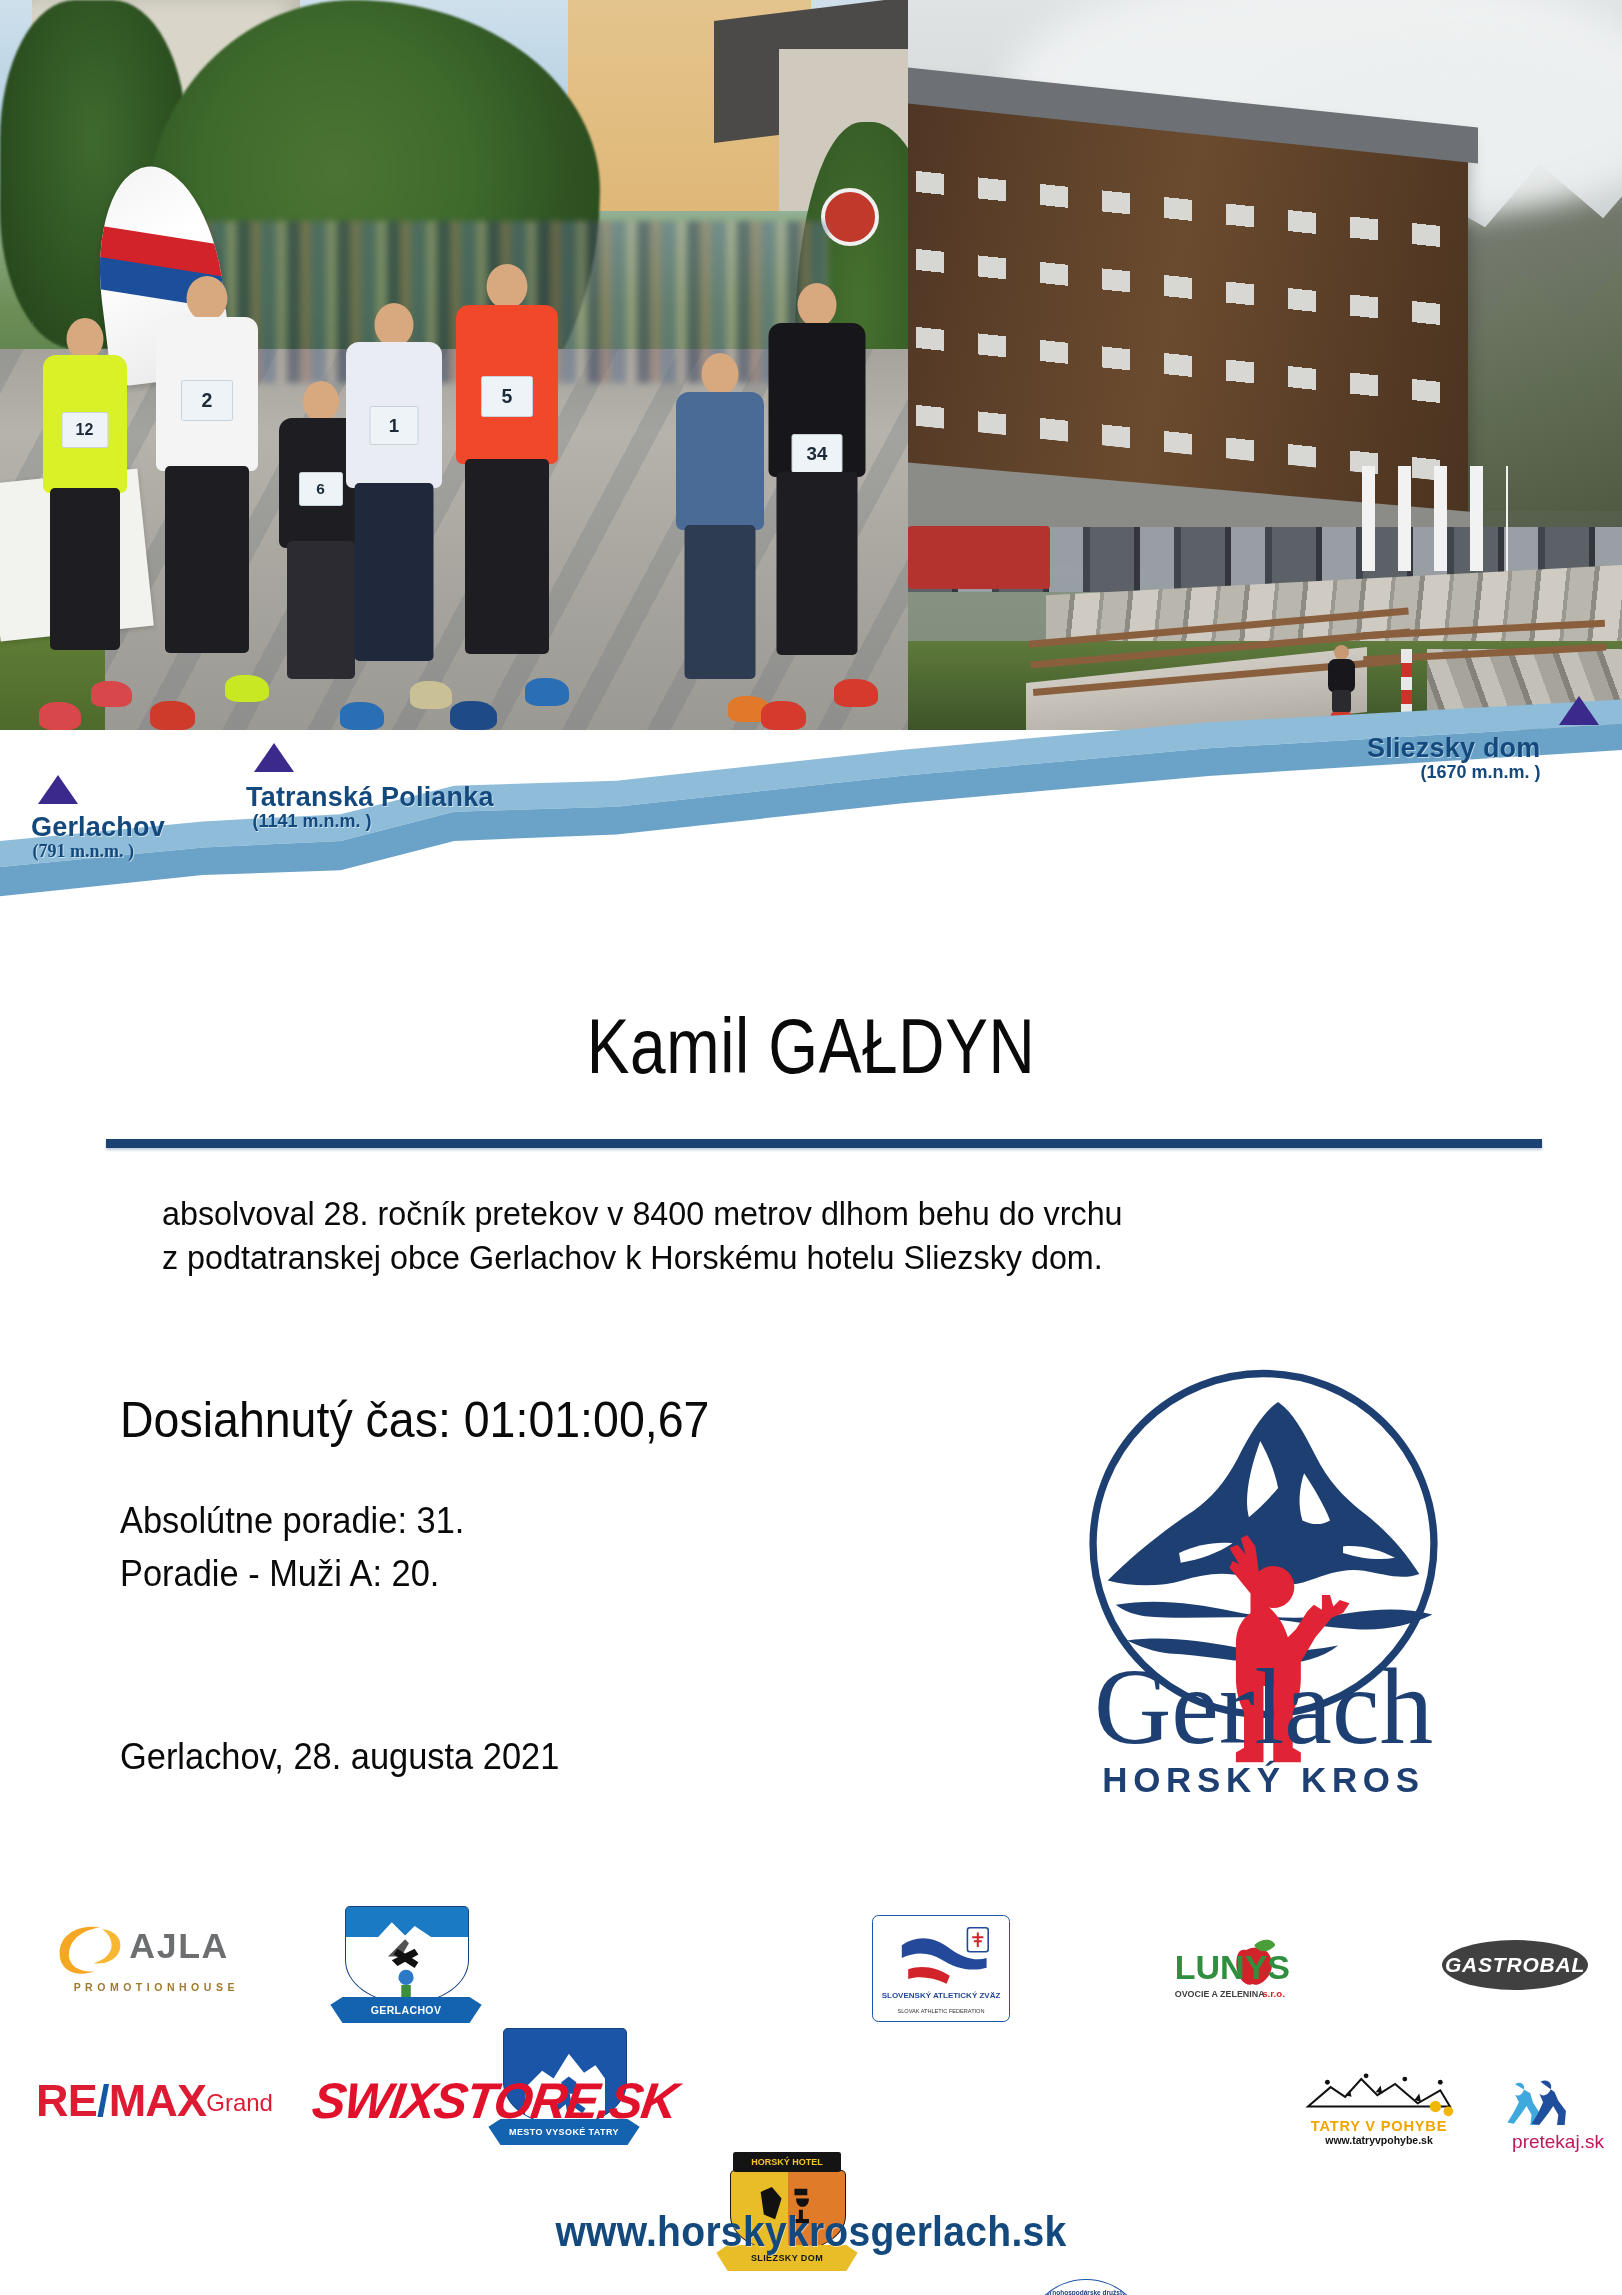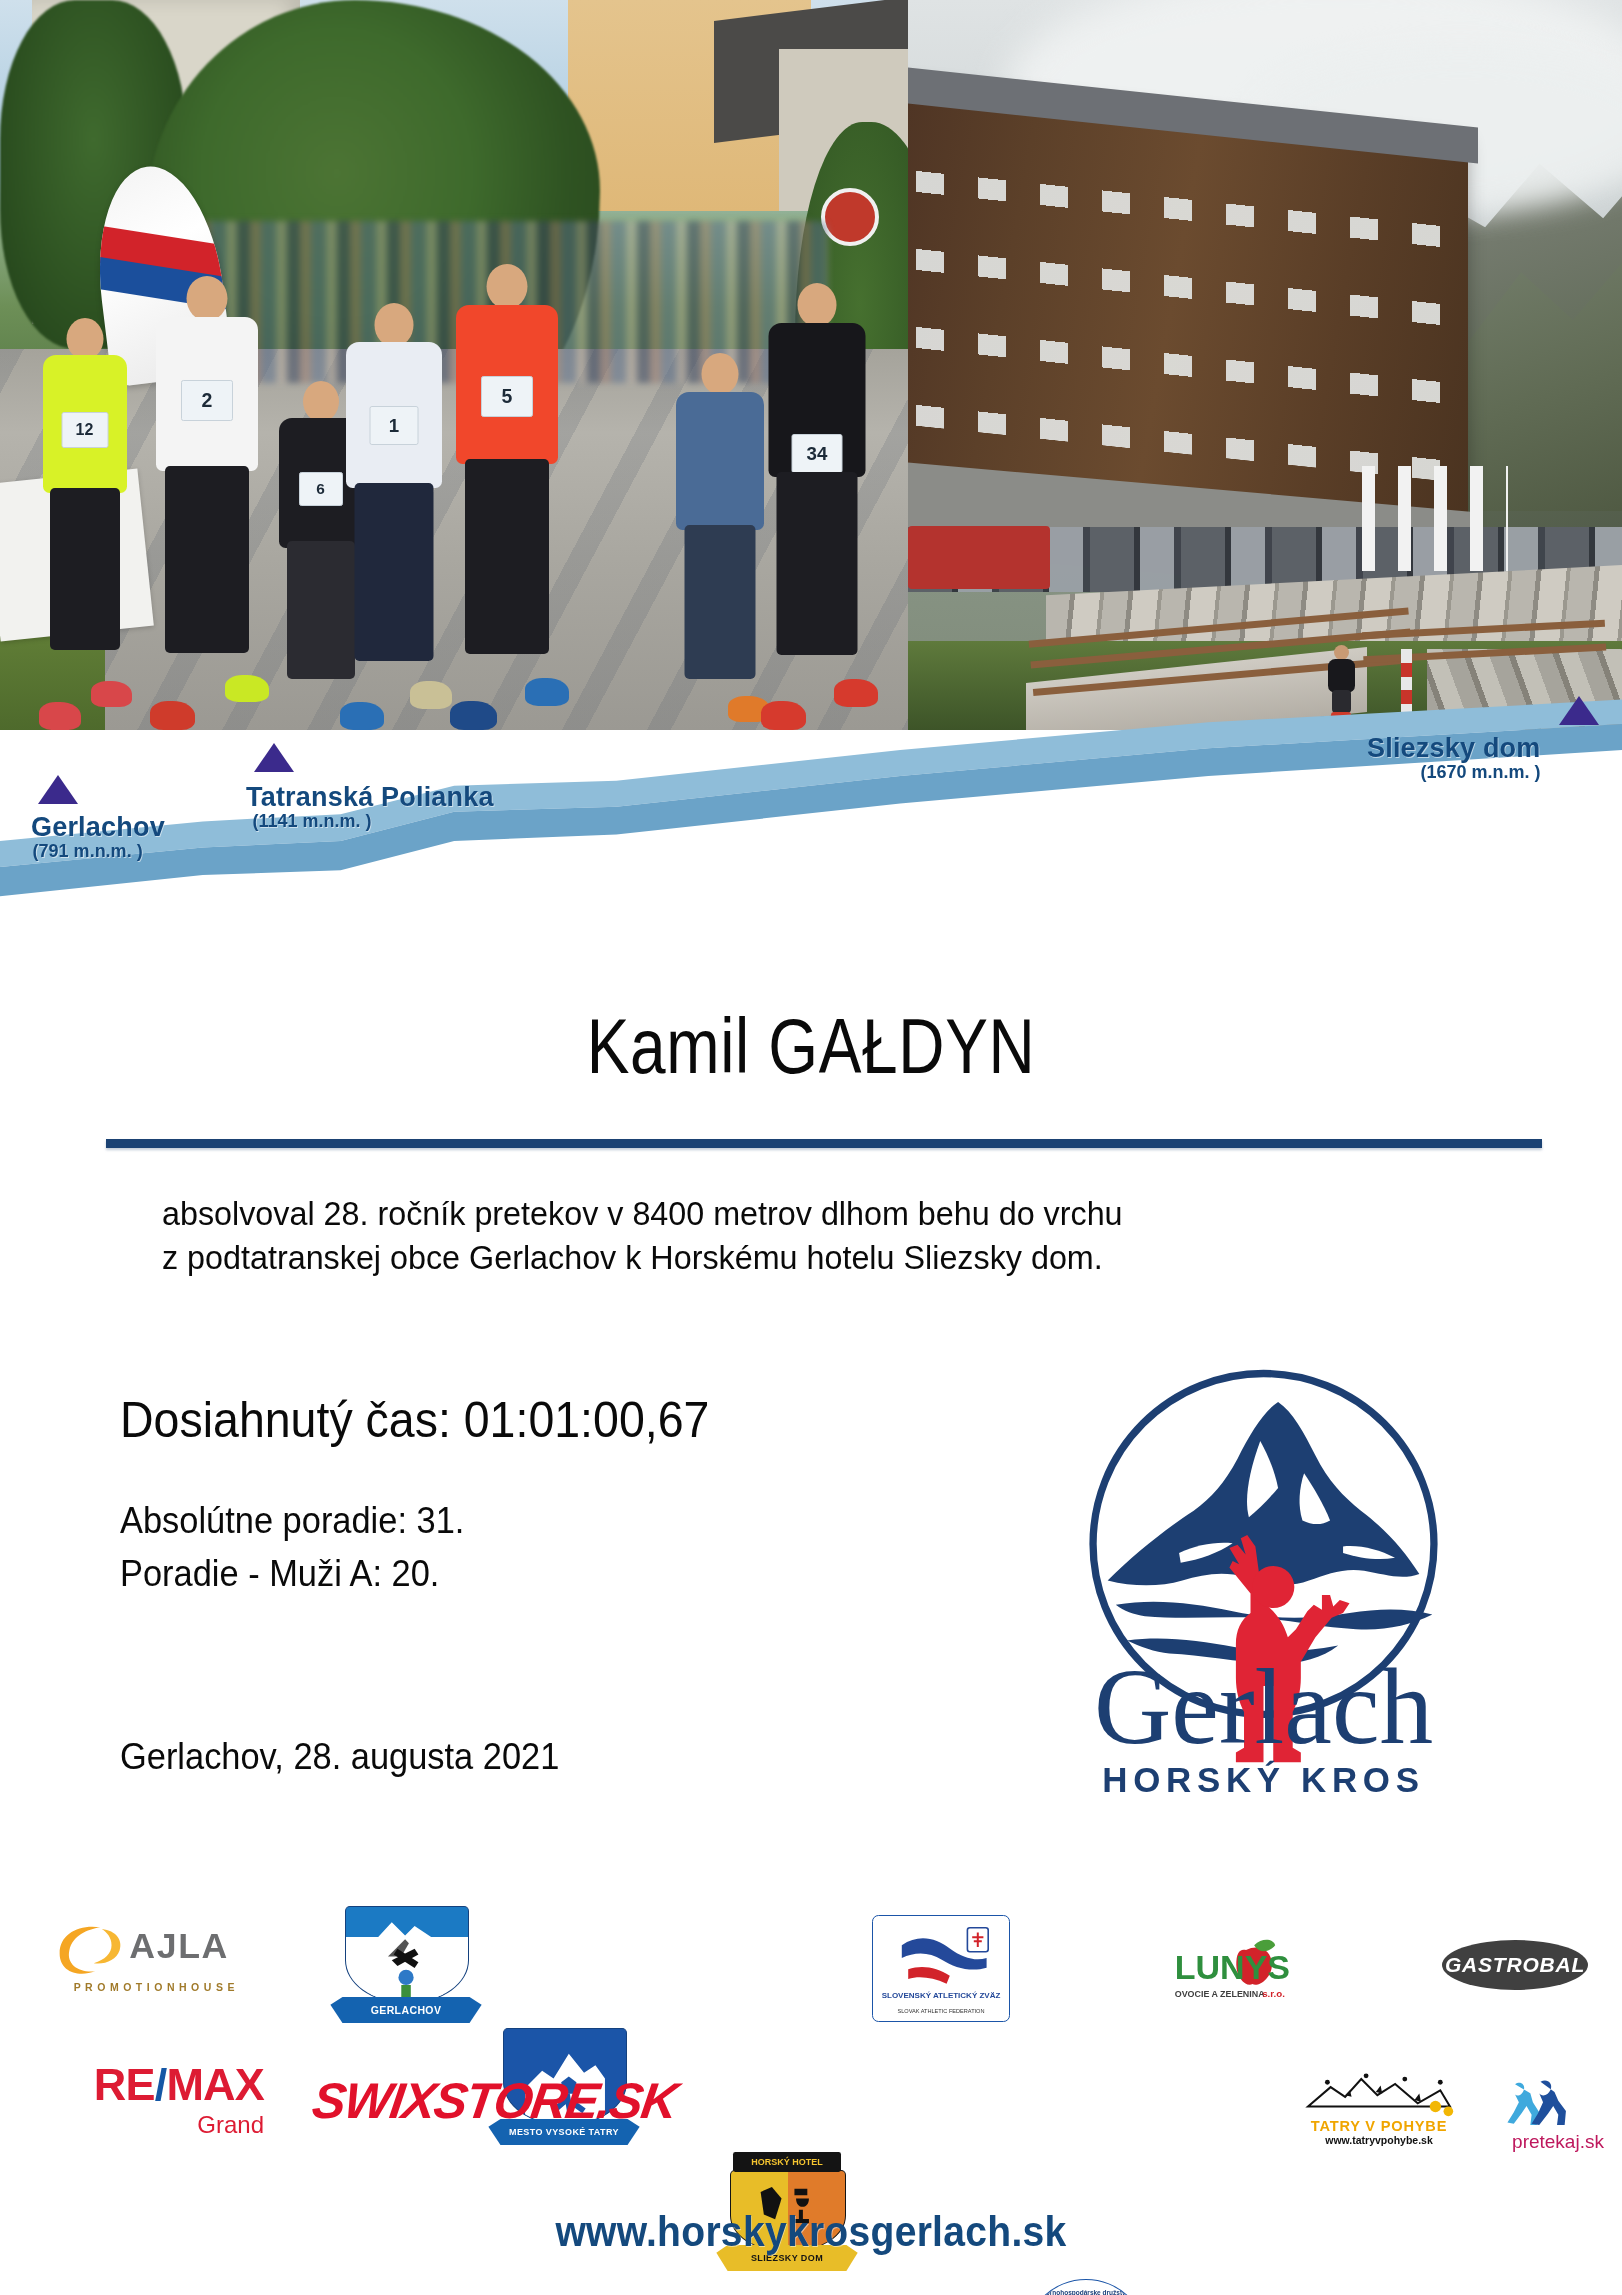--- a/index.html
+++ b/index.html
@@ -117,21 +117,21 @@
       background:repeating-linear-gradient(70deg,#a6a49c 0 18px,#858279 18px 24px,#c2c0b7 24px 42px);}
 
   
   .profile{position:absolute;left:0;top:698px;width:1622px;height:268px;}
   .profile svg{display:block;width:1622px;height:268px;}
   .pt-label{position:absolute;color:#14497d;font-weight:700;white-space:nowrap;
       text-shadow:0.8px 0.8px 0 rgba(255,255,255,.55);}
   .pt-name{font-size:27px;letter-spacing:0.2px;}
   .pt-alt{font-size:18px;margin-top:-1.6px;}
   .pt-gerlachov{left:31px;top:114px;}
-  .pt-gerlachov .pt-alt{margin-left:1.6px;}
+  .pt-gerlachov .pt-alt{margin-left:1.6px;font-family:Liberation Serif, serif;}
   .pt-tpolianka{left:246px;top:84px;}
   .pt-tpolianka .pt-alt{margin-left:6.5px;}
   .pt-sliezsky{left:1367px;top:35px;text-align:right;}
   .pt-sliezsky .pt-alt{text-align:right;}
   .tri{position:absolute;width:0;height:0;border-left:20px solid transparent;border-right:20px solid transparent;
       border-bottom:29px solid #3b2a8c;}
   .tri-g{left:38px;top:77px;}
   .tri-t{left:254px;top:45px;}
   .tri-s{left:1559px;top:-2.4px;}
 
@@ -169,21 +169,21 @@
       border-radius:4.9px 4.9px 48% 48%/4.9px 4.9px 44% 44%;overflow:hidden;border:1.6px solid #14417e;}
   .crest .ribbon{position:absolute;left:-12%;bottom:2%;width:124%;height:26%;background:#1463b0;
       border-radius:3.2px;display:flex;align-items:center;justify-content:center;
       color:#fff;font-size:10.5px;font-weight:700;letter-spacing:0.4px;
       clip-path:polygon(0% 34%,8% 10%,92% 10%,100% 34%,92% 92%,8% 92%);}
   .circ{border-radius:50%;display:flex;align-items:center;justify-content:center;
       text-align:center;overflow:hidden;position:relative;}
   .sp-text{font-weight:800;}
 
   .s-ajla{left:45px;top:6.5px;width:219px;height:89px;flex-direction:column;text-align:center;}
-  .s-remax{left:45px;top:142px;width:219px;height:105px;flex-direction:column;align-items:flex-end;}
+  .s-remax{left:45px;top:142px;width:219px;height:105px;flex-direction:row;align-items:center;}
   .s-gerlachov{left:345px;top:0px;width:122px;height:122px;}
   .s-vysoketatry{left:503px;top:0px;width:122px;height:122px;}
   .s-swix{left:316px;top:162px;width:357px;height:65px;}
   .s-sliezsky{left:730px;top:1.6px;width:114px;height:122px;}
   .s-saz{left:872px;top:9.7px;width:138px;height:105px;}
   .s-tatran{left:1026px;top:6.5px;width:118px;height:114px;}
   .s-lunys{left:1168px;top:23px;width:122px;height:81px;}
   .s-gastrobal{left:1442px;top:34px;width:146px;height:50px;}
   .s-tatrypohybe{left:1298px;top:162px;width:162px;height:81px;}
   .s-pretekaj{left:1483px;top:152px;width:114px;height:105px;flex-direction:column;}

